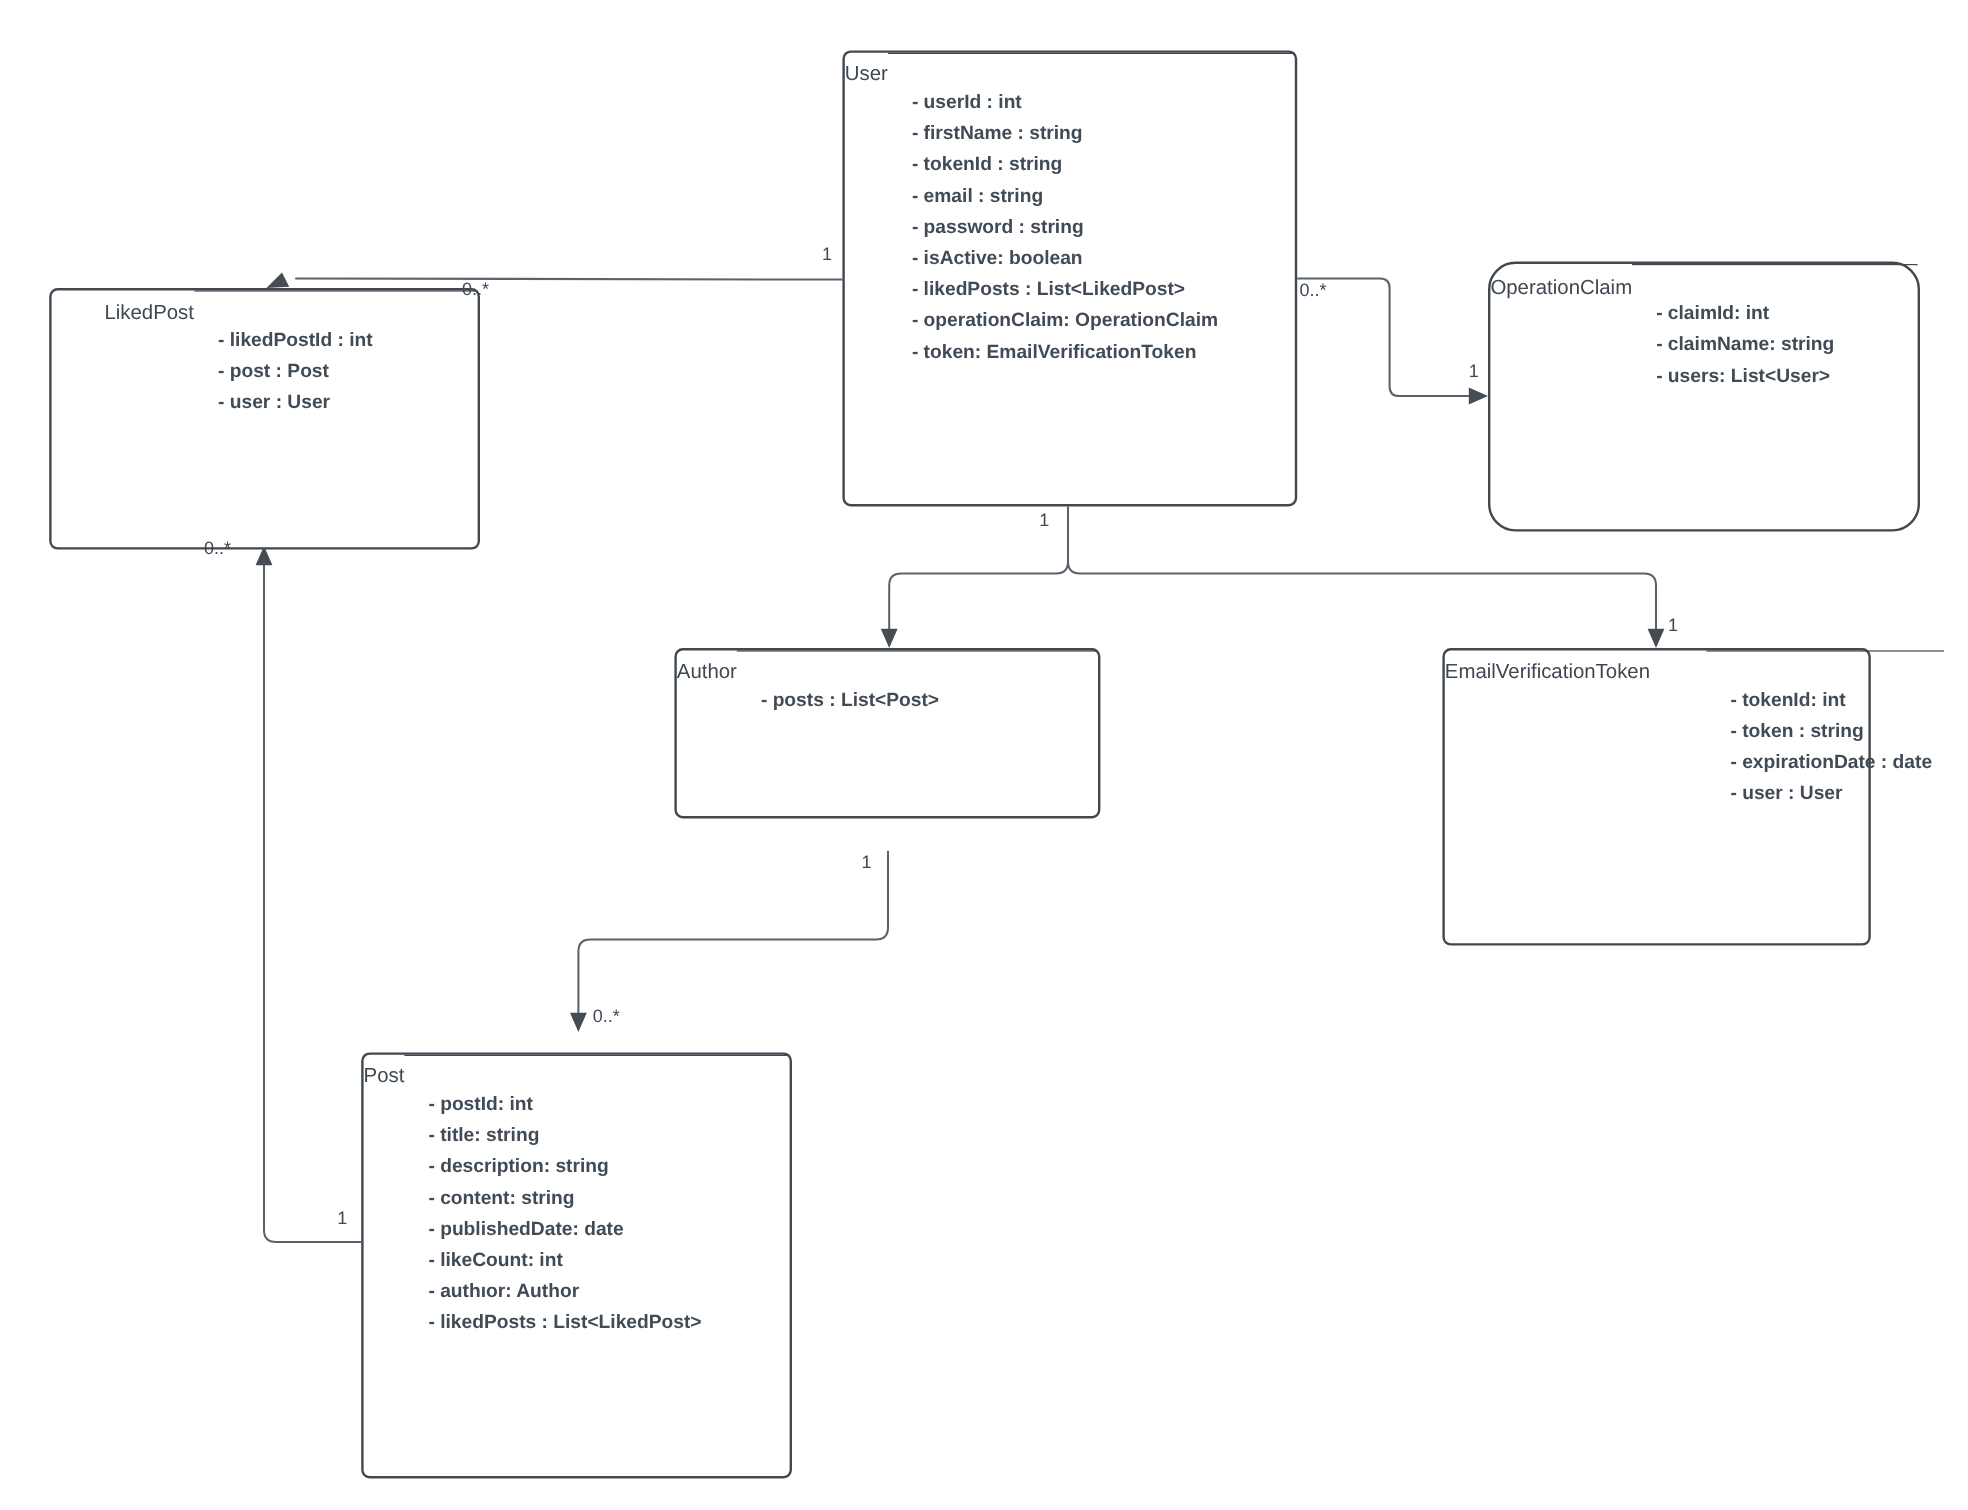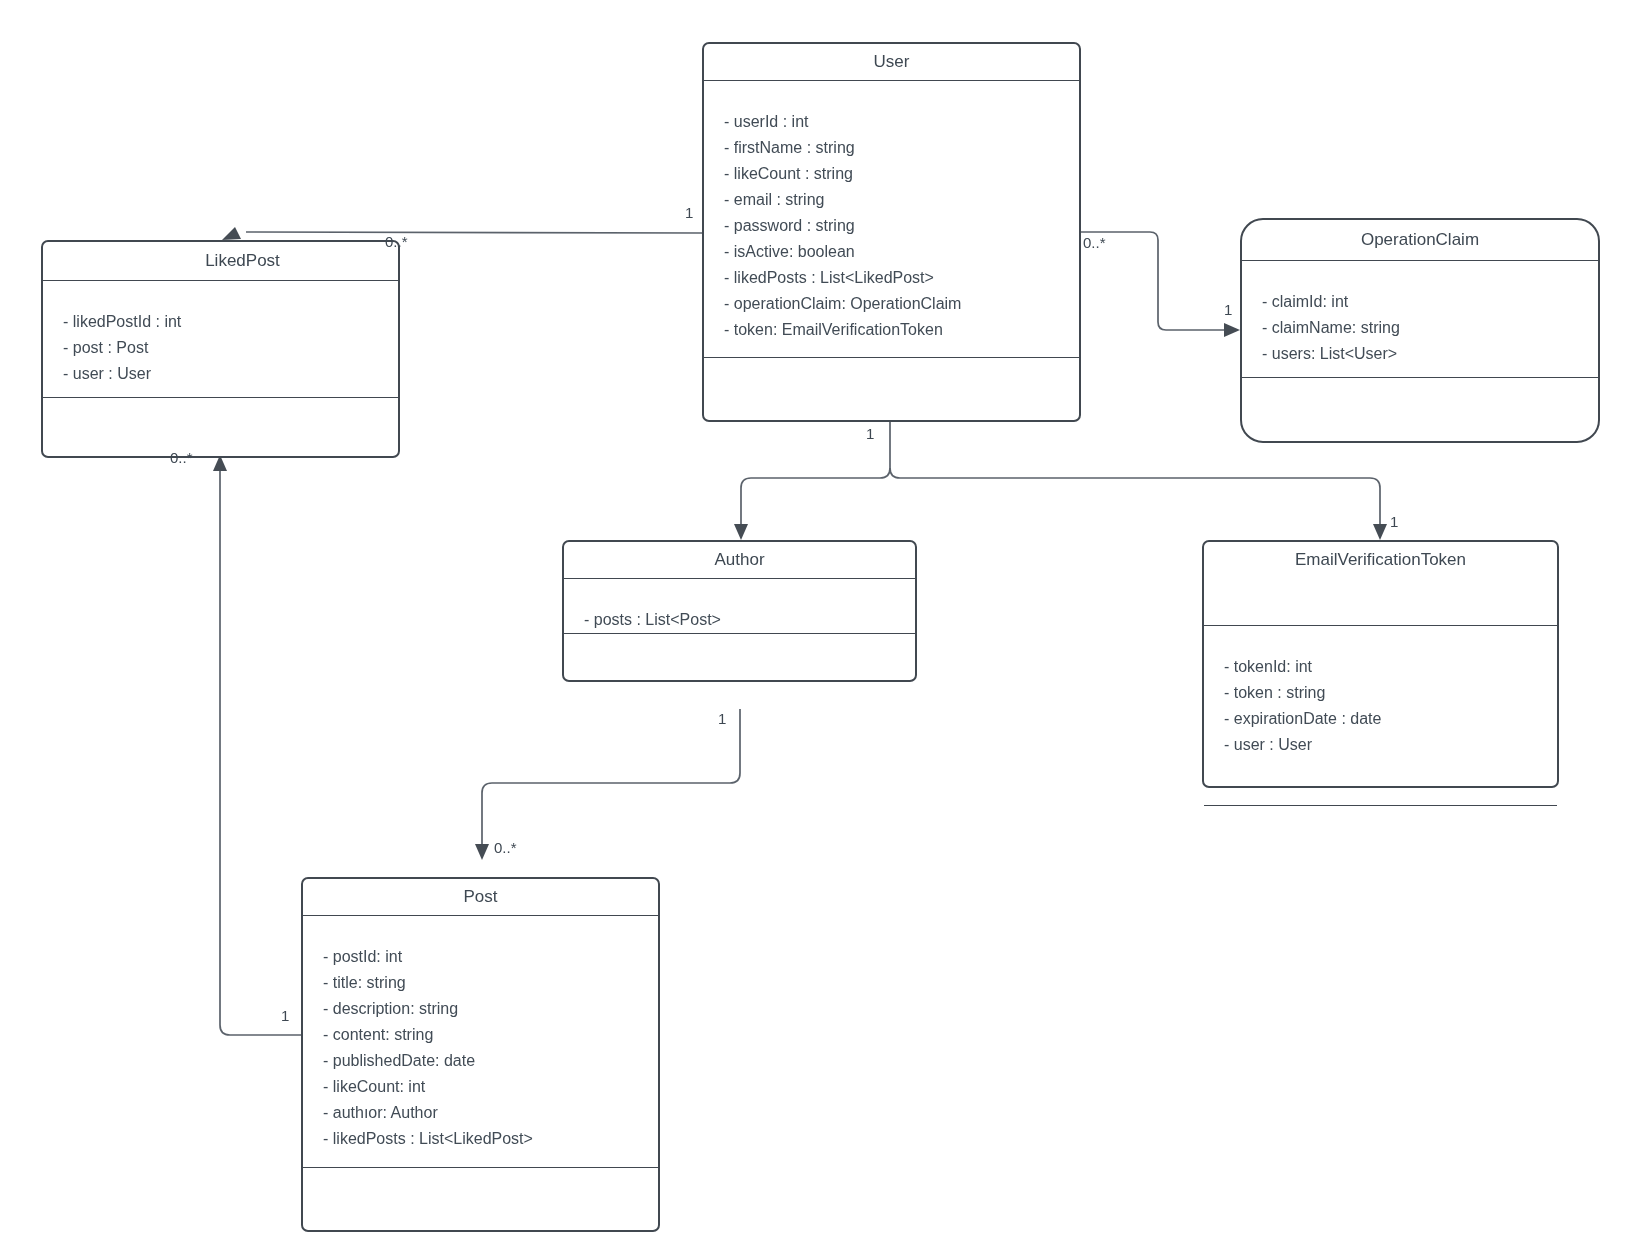--- a/index.html
+++ b/index.html
@@ -2,31 +2,31 @@
 <html><head>
 <meta charset="utf-8">
 <style>
   html,body{margin:0;padding:0;background:#ffffff;}
   #canvas{
     position:relative;width:1640px;height:1258px;background:#ffffff;overflow:hidden;
     font-family:"Liberation Sans",sans-serif;color:#414b55;
   }
   #connector-layer{position:absolute;left:0;top:0;width:1640px;height:1258px;}
   .uml-class{
-    position:absolute;display:flex;flex-direction:column;
+    position:absolute;display:flex;flex-direction:row;
     background:#ffffff;border:2px solid #414850;border-radius:7px;
     box-sizing:border-box;
   }
   .uml-title{
     flex:0 0 auto;display:flex;align-items:center;justify-content:center;
     font-size:17px;color:#3e4852;
   }
   .uml-attrs{
     flex:1 1 auto;border-top:1.6px solid #414850;
-    padding:28px 10px 0 20px;box-sizing:border-box;
+    padding:28px 10px 0 20px;box-sizing:border-box;font-weight:bold;
   }
   .uml-attrs .attr{font-size:16px;line-height:26px;white-space:nowrap;}
   .uml-methods{flex:0 0 auto;border-top:1.6px solid #414850;}
   .mult{
     position:absolute;font-size:15px;color:#3e4852;line-height:18px;
     white-space:nowrap;
   }
   .conn{stroke:#5b626b;stroke-width:1.7;fill:none;}
   .arrowhead{fill:#454c54;stroke:none;}
 </style>
@@ -53,21 +53,21 @@
 
     <path class="conn" d="M301,1035 H230 Q220,1035 220,1025 V470"></path>
     <polygon class="arrowhead" points="220,455 213,471 227,471"></polygon>
   </svg>
 
   <div class="uml-class" style="left:702px;top:42px;width:379px;height:380px;">
     <div class="uml-title" style="height:36px;">User</div>
     <div class="uml-attrs">
       <div class="attr">- userId : int</div>
       <div class="attr">- firstName : string</div>
-      <div class="attr">- likeCount : string</div>
+      <div class="attr">- tokenId : string</div>
       <div class="attr">- email : string</div>
       <div class="attr">- password : string</div>
       <div class="attr">- isActive: boolean</div>
       <div class="attr">- likedPosts : List&lt;LikedPost&gt;</div>
       <div class="attr">- operationClaim: OperationClaim</div>
       <div class="attr">- token: EmailVerificationToken</div>
     </div>
     <div class="uml-methods" style="height:62px;"></div>
   </div>
 

